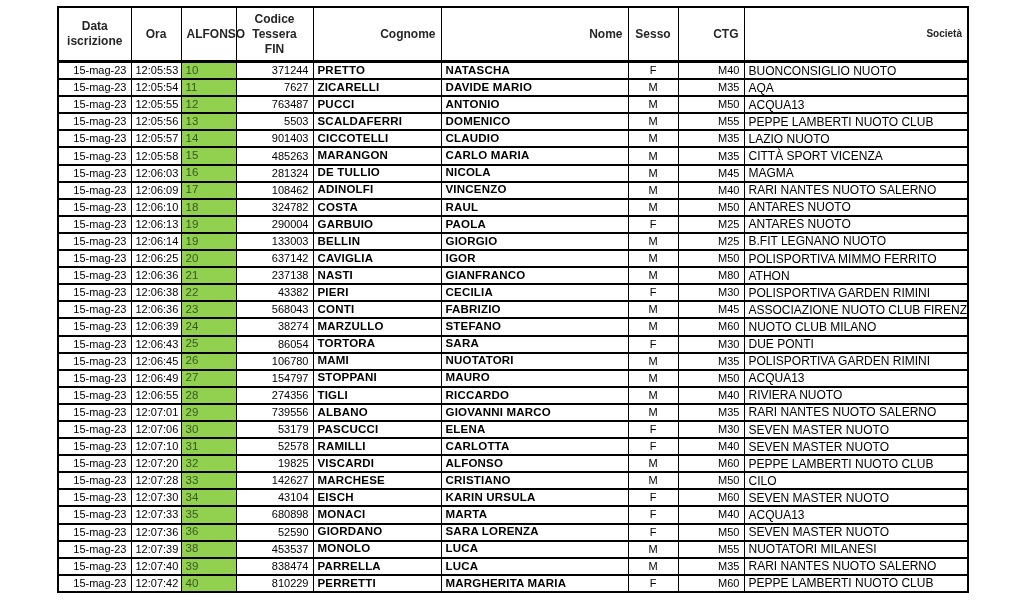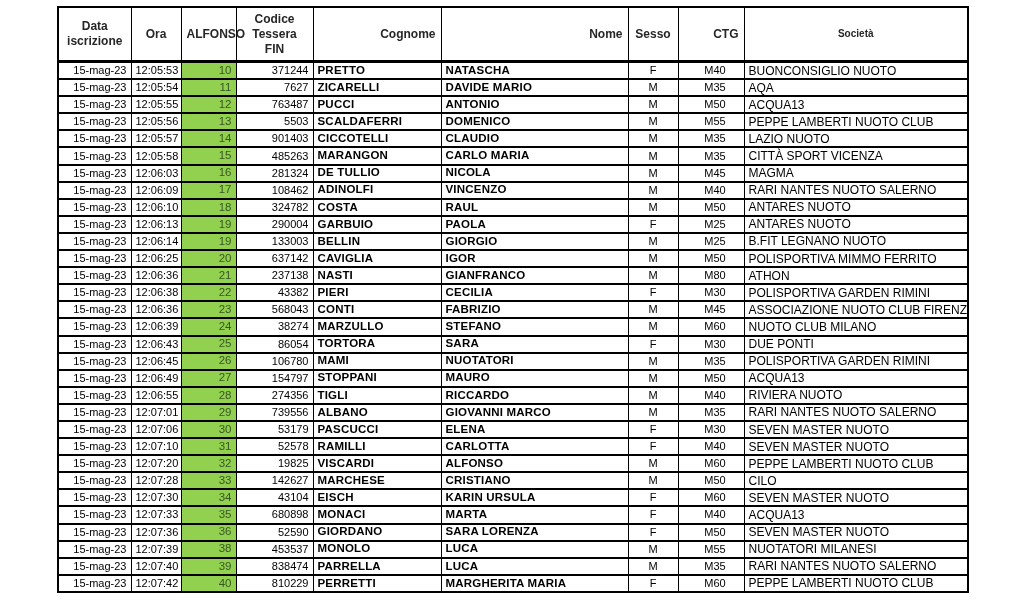--- a/index.html
+++ b/index.html
@@ -23,36 +23,36 @@
   col.w3{width:77px}col.w4{width:128px}col.w5{width:187px}
   col.w6{width:50px}col.w7{width:66px}col.w8{width:224px}
   th{
     border:1px solid var(--border);
     border-bottom:3px solid var(--border);
     background:#ffffff;color:var(--header-text);
     font-weight:bold;font-size:12px;line-height:1.25;
     height:48px;vertical-align:middle;padding:2px 5px;text-align:center;
   }
   th.al{text-align:right;}
-  th.small{font-size:10px;text-align:center;}
+  th.small{font-size:10px;text-align:right;}
   td{
     border:1px solid var(--border);
     border-bottom:2px solid var(--border);
     font-size:11px;color:#000;height:15.1px;
     padding:0 4px;vertical-align:middle;
     white-space:nowrap;overflow:hidden;line-height:1;
   }
   td.c0,td.c1,td.c3{text-align:right;}
   td.c2{
-    text-align:right;background:var(--master-fill);
+    text-align:left;background:var(--master-fill);
     color:var(--master-text);font-size:11.5px;margin-left:40px;
   }
   td.c4,td.c5{font-weight:bold;font-size:11.5px;letter-spacing:.2px;}
   td.c6{text-align:center;}
-  td.c7{text-align:center;padding-left:12px;}
+  td.c7{text-align:right;padding-left:12px;}
   td.c8{font-size:12px;}
 </style>
 </head>
 <body>
 
 <div class="sheet">
   <table>
     <colgroup>
       <col class="w0">
         <col class="w1">

